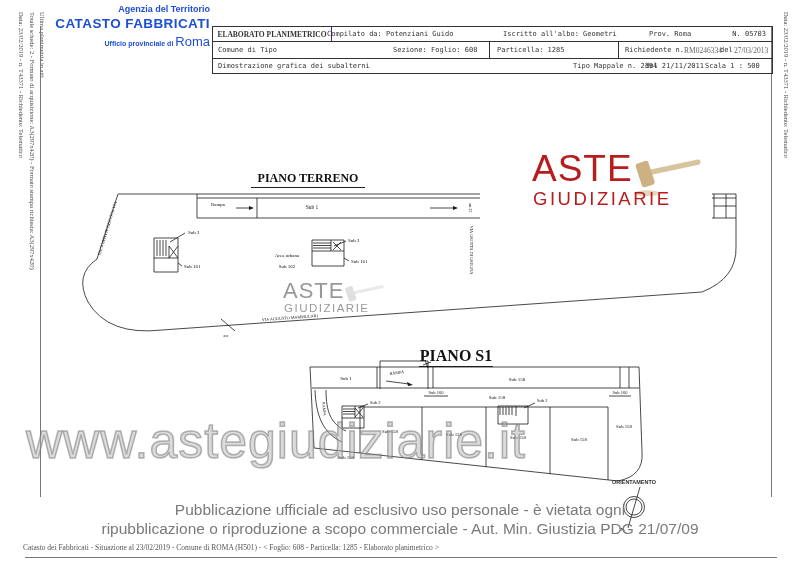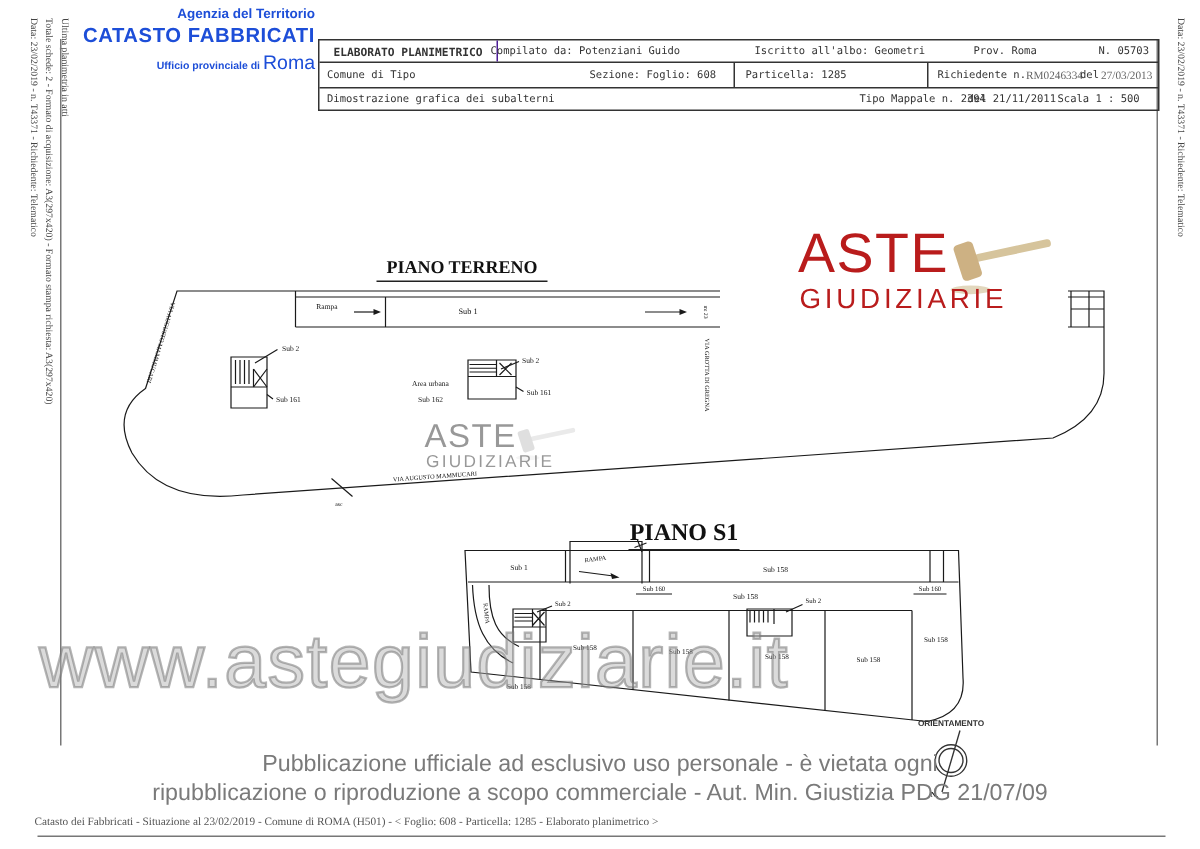--- a/index.html
+++ b/index.html
@@ -21,21 +21,21 @@
   .agency .a3 .val{font-size:13px;font-weight:normal;}
   
   .htable{position:absolute;left:212px;top:26px;width:559px;height:46px;border:1px solid #333;
           font-family:"DejaVu Sans Mono",monospace;font-size:7px;color:#333;}
   .hrow{position:absolute;left:0;width:100%;}
   .hrow1{top:0;height:14px;border-bottom:1px solid #333;}
   .hrow2{top:15px;height:16px;border-bottom:1px solid #333;}
   .hrow3{top:32px;height:13px;}
   .hcell{position:absolute;top:50%;transform:translateY(-50%);white-space:nowrap;}
   .hbox{position:absolute;left:0;top:0;bottom:0;width:118px;border-right:1px solid #4c1d95;
-        display:flex;align-items:center;justify-content:center;font-weight:bold;font-size:7.5px;}
+        display:flex;align-items:center;justify-content:center;font-weight:bold;font-size:7.5px;font-family:Liberation Serif, serif;}
   .vline{position:absolute;top:0;bottom:0;width:1px;background:#333;}
   .stamp{font-family:"Liberation Serif",serif;color:#666;font-size:7.5px;}
   
   .ptitle{position:absolute;text-align:center;font-family:"Liberation Serif",serif;
           font-weight:bold;color:#111;border-bottom:1px solid #222;padding-bottom:1px;}
   .ptitle-terreno{left:251px;top:171px;width:114px;font-size:12px;}
   .ptitle-s1{left:419px;top:347px;width:74px;font-size:16px;}
   
   .draw{position:absolute;left:40px;top:80px;z-index:1;}
   .draw text{font-family:"Liberation Serif",serif;fill:#111;}

